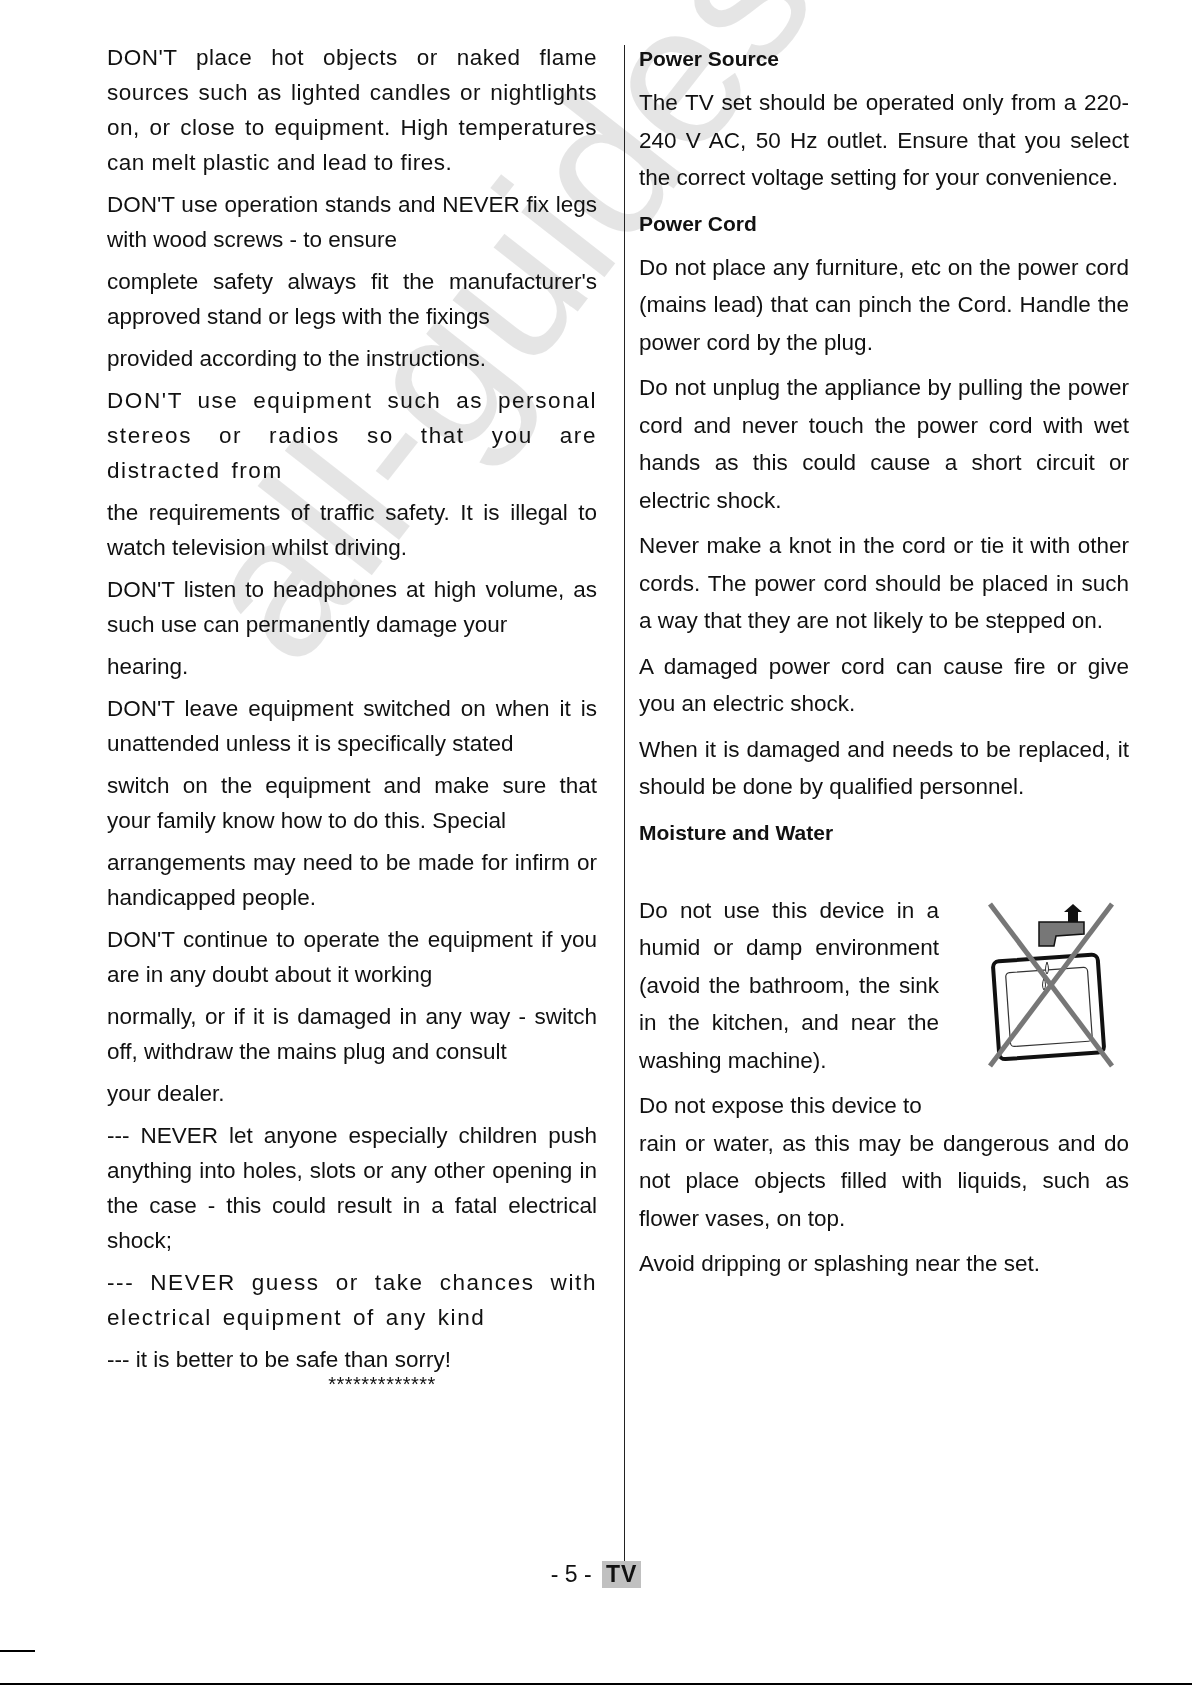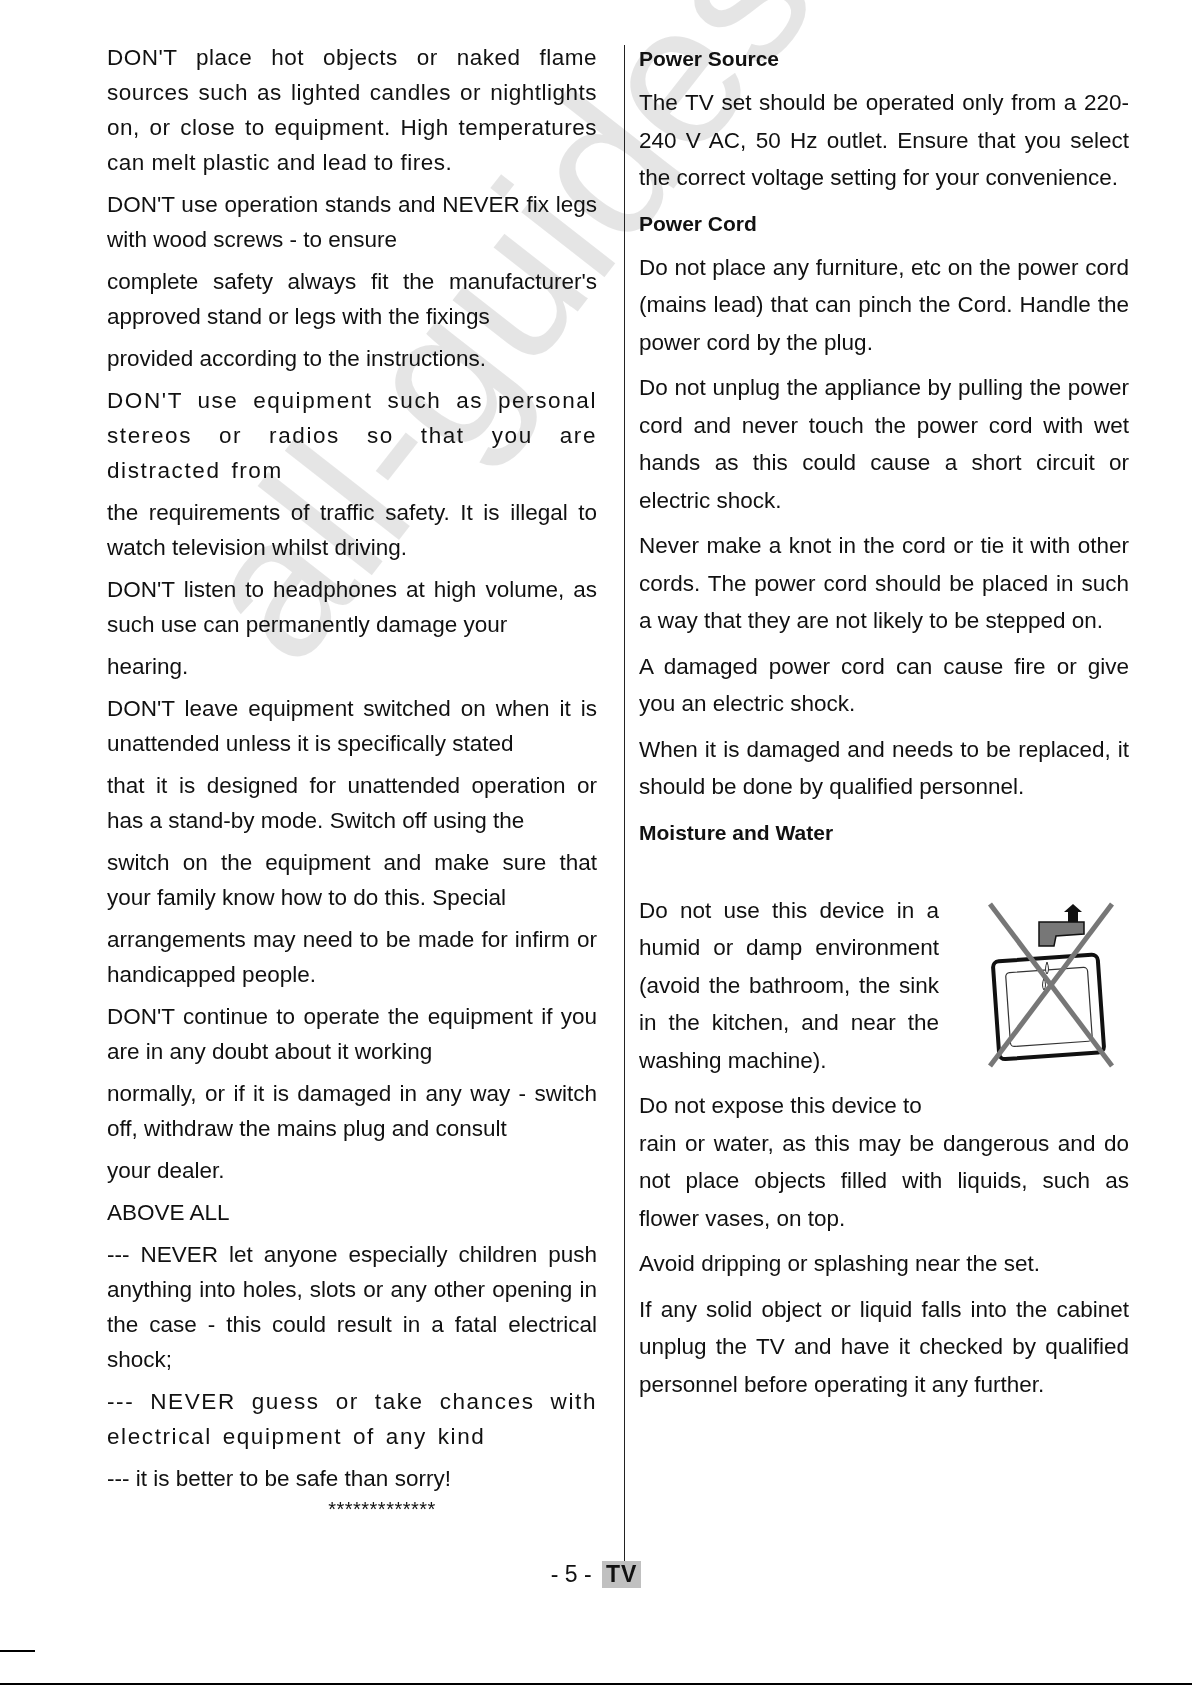--- a/index.html
+++ b/index.html
@@ -35,30 +35,28 @@
 <div class="col col-left">
   <div class="para wide">DON'T  place hot objects or naked flame sources such as lighted candles or nightlights on, or close to equipment.  High temperatures can melt plastic and lead to fires.</div>
   <div class="para">DON'T  use operation stands and NEVER  fix legs with wood screws - to ensure</div>
   <div class="para">complete safety always fit the manufacturer's approved stand or legs with the fixings</div>
   <div class="para">provided according to the instructions.</div>
   <div class="para spaced">DON'T use equipment such as personal stereos or radios so that you are distracted from</div>
   <div class="para">the requirements of traffic safety.  It is illegal to watch television whilst driving.</div>
   <div class="para">DON'T listen to headphones at high volume, as such use can permanently damage your</div>
   <div class="para">hearing.</div>
   <div class="para">DON'T leave equipment switched on when it is unattended unless it is specifically stated</div>
-  <div class="para">that it is designed for unattended operation or has a stand-by mode.  Switch off  using the</div>
   <div class="para">switch on the equipment and make sure that your family know how to do this.  Special</div>
   <div class="para">arrangements may need to be made for infirm or handicapped people.</div>
   <div class="para">DON'T continue to operate the equipment if you are in any doubt about it working</div>
   <div class="para">normally, or if it is damaged in any way - switch off, withdraw the mains plug and consult</div>
   <div class="para">your dealer.</div>
-  <div class="para">ABOVE ALL</div>
   <div class="para">--- NEVER let anyone especially children push anything into holes, slots or any other opening in the case - this could result in a fatal electrical shock;</div>
   <div class="para spaced">--- NEVER guess or take chances with electrical equipment of any kind</div>
-  <div class="para" style="margin-bottom:6px">--- it is better to be safe than sorry!</div>
+  <div class="para" style="margin-bottom:0">--- it is better to be safe than sorry!</div>
   <div class="stars">*************</div>
 </div>
 
 <div class="divider"></div>
 
 <div class="col col-right right">
   <h2>Power Source</h2>
   <div class="para">The TV set should be operated only from a 220-240 V AC, 50 Hz outlet. Ensure that you select the correct voltage setting for your convenience.</div>
 
   <h2>Power Cord</h2>
@@ -79,21 +77,20 @@
       <rect x="84" y="10" width="10" height="12" fill="#111"></rect>
       <path d="M80 12 L89 4 L98 12 Z" fill="#111"></path>
       <path d="M63 62 Q60 70 63 74 Q66 70 63 62 Z" fill="#fff" stroke="#333" stroke-width="1"></path>
       <path d="M60 78 Q57 86 60 90 Q63 86 60 78 Z" fill="#fff" stroke="#333" stroke-width="1"></path>
       <line x1="6" y1="4" x2="128" y2="166" stroke="#777" stroke-width="5"></line>
       <line x1="128" y1="4" x2="6" y2="166" stroke="#777" stroke-width="5"></line>
     </svg>
   </div>
   <div class="para">rain or water, as this may be dangerous and do not place objects filled with liquids, such as flower vases, on top.</div>
   <div class="para">Avoid dripping or splashing near the set.</div>
-  <div class="para">If any solid object or liquid falls into the cabinet unplug the TV and have it checked by qualified personnel before operating it any further.</div>
 </div>
 
 <div class="footer">
   <span class="pg">- 5 -</span>
   <span class="tv">TV</span>
 </div>
 <div class="short-rule"></div>
 <div class="bottom-rule"></div>
 
 </body></html>

